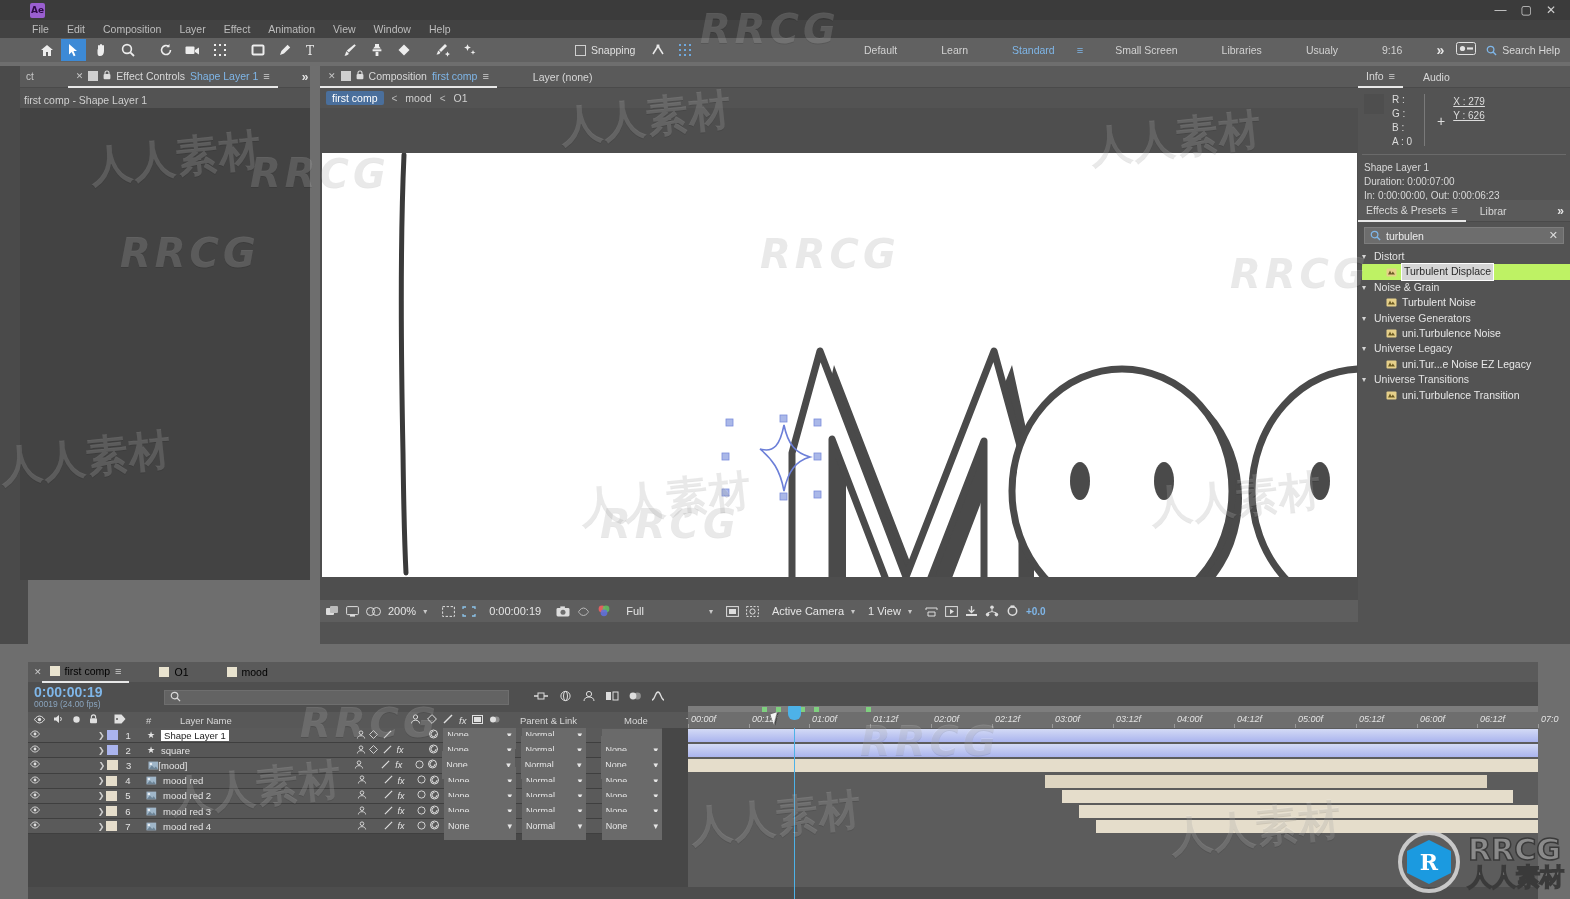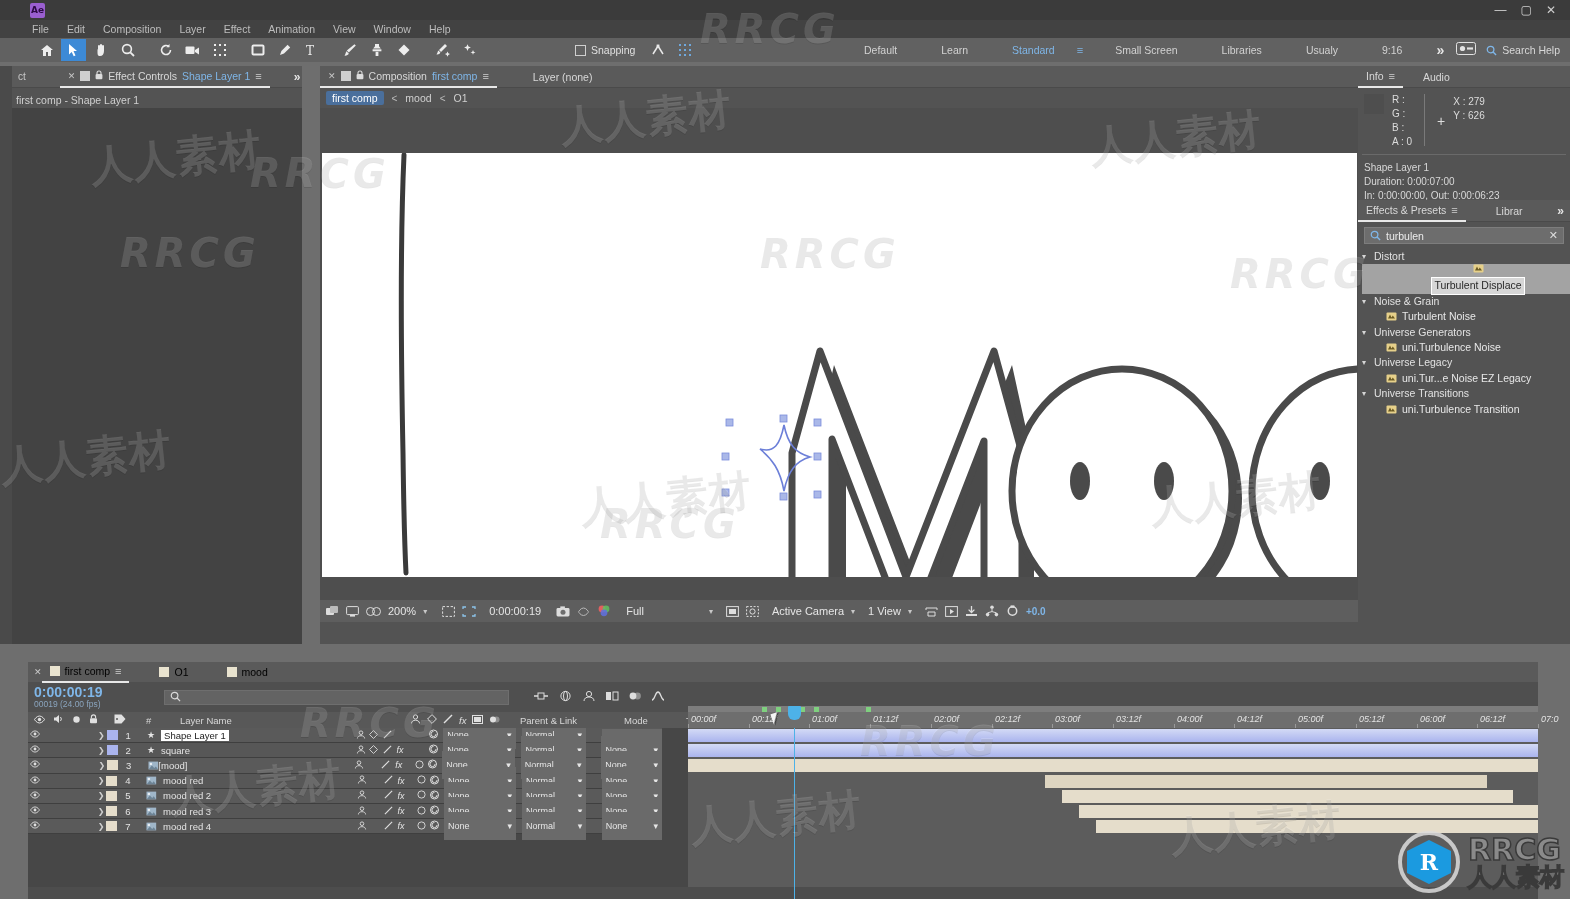--- a/index.html
+++ b/index.html
@@ -109,21 +109,21 @@
   .ptab { display:flex; align-items:center; gap:5px; padding: 0 8px; height:22px;}
   .ptab.sel { border-bottom: 2px solid #e8e8e8; }
   .ptab .x { color:#c5c5c5; font-size: 9px; }
   .sqr { width:10px; height:10px; background:#cfcfcf; display:inline-block;}
   .sqr.cream { background:#e9e3cf;}
   .blue { color:#7fb6e8; }
   .ham { letter-spacing:0; font-size:11px; color:#cfcfcf;}
 
   
   #left-panel {
-    position:absolute; left:12px; top:66px; width: 290px; height: 578px;
+    position:absolute; left:20px; top:66px; width: 290px; height: 514px;
     background: #535353;
   }
   #left-panel .subtitle {
     color:#d0d0d0; font-size:10.5px; padding: 6px 0 0 4px;
   }
   #left-body { position:absolute; left:0; top:42px; right:0; bottom:0; background:#434343;}
   .left-strip {
     position:absolute; left:0; top:66px; width:28px; height:578px; background:#4a4a4a;
   }
 
@@ -160,21 +160,21 @@
   
   #right-panel {
     position:absolute; left:1358px; top:66px; width:212px; height:578px;
     background:#535353;
   }
   #info-body { padding: 6px 6px 0 6px; color:#dcdcdc; font-size:10px; }
   .swatch { width:20px; height:20px; background:#4e4e4e; }
   .rgb-grid { display:flex; gap: 8px; align-items:flex-start;}
   .rgb-col { display:flex; flex-direction:column; gap:2px; line-height:12px;}
   .vline { width:1px; background:#7a7a7a; height:52px; margin: 0 4px;}
-  .xy-col { display:flex; flex-direction:column; gap:2px; line-height:12px;}
+  .xy-col { display:flex; flex-direction:column; gap:2px; line-height:12px;text-decoration:underline;}
   .plus { color:#ddd; font-size:14px; align-self:center;}
   .info-meta { color:#d8d8d8; font-size:10px; line-height:14px; padding:6px 6px 0 6px;}
   .info-div { height:1px; background:#6a6a6a; margin: 6px 4px 0 4px;}
 
   #fx-panel { position:absolute; left:0; top:134px; width:212px; bottom:0; background:#535353;}
   .fx-search {
     margin: 5px 6px; height: 17px; background:#6d6d6d;
     display:flex; align-items:center; gap:5px; padding: 0 5px;
     border: 1px solid #7d7d7d;
   }
@@ -183,21 +183,21 @@
     color:#ececec; font-size:10.5px; font-family:"Liberation Sans",sans-serif;
   }
   .fx-x { color:#ddd; font-size:11px;}
   .fx-list { padding-left:4px; }
   .fx-cat { display:flex; align-items:center; gap:4px; color:#e2e2e2; font-size:10.5px; line-height:15.4px;}
   .fx-item { display:flex; align-items:center; gap:5px; color:#e8e8e8; font-size:10.5px; line-height:15.4px; padding-left: 24px;}
   .fx-item.sel .fx-label {
     background:#d6d6d6; color:#2a2a2a; padding: 0 2px;
     outline: 1px solid #fff;
   }
-  .fx-item.sel { background:#a3a3a3;flex-direction:column; }
+  .fx-item.sel { background:#bef264; }
   .caret { color:#d5d5d5; font-size:8px; width:8px; display:inline-block;}
   .fxicon { width:11px; height:9px; flex:0 0 auto; }
 
   
   #timeline {
     position:absolute; left:28px; top:662px; width: 1510px; height: 237px;
     background:#474747;
   }
   #tl-tabs { background:#5a5a5a; height:20px; display:flex; align-items:center; font-size:10.5px;}
   #tl-ctrlrow {
@@ -722,21 +722,21 @@
       <div>Duration: 0:00:07:00</div>
       <div>In: 0:00:00:00, Out: 0:00:06:23</div>
     </div>
 
     <div id="fx-panel">
       <div class="panel-tabbar">
         <div class="ptab sel">
           <span>Effects &amp; Presets</span>
           <span class="ham">≡</span>
         </div>
-        <div class="ptab" style="margin-left:22px">
+        <div class="ptab" style="margin-left:6px">
           <span>Librar</span>
         </div>
         <span style="margin-left:auto;padding-right:6px;color:#e4e4e4;font-weight:bold;font-size:12px">»</span>
       </div>
 
       <div class="fx-search">
         <span>
           <svg width="11" height="11" viewBox="0 0 12 12">
               <circle cx="5" cy="5" r="3.6" stroke="#7fb6e8" stroke-width="1.4" fill="none"></circle>
               <line x1="7.7" y1="7.7" x2="11" y2="11" stroke="#7fb6e8" stroke-width="1.5"></line>

